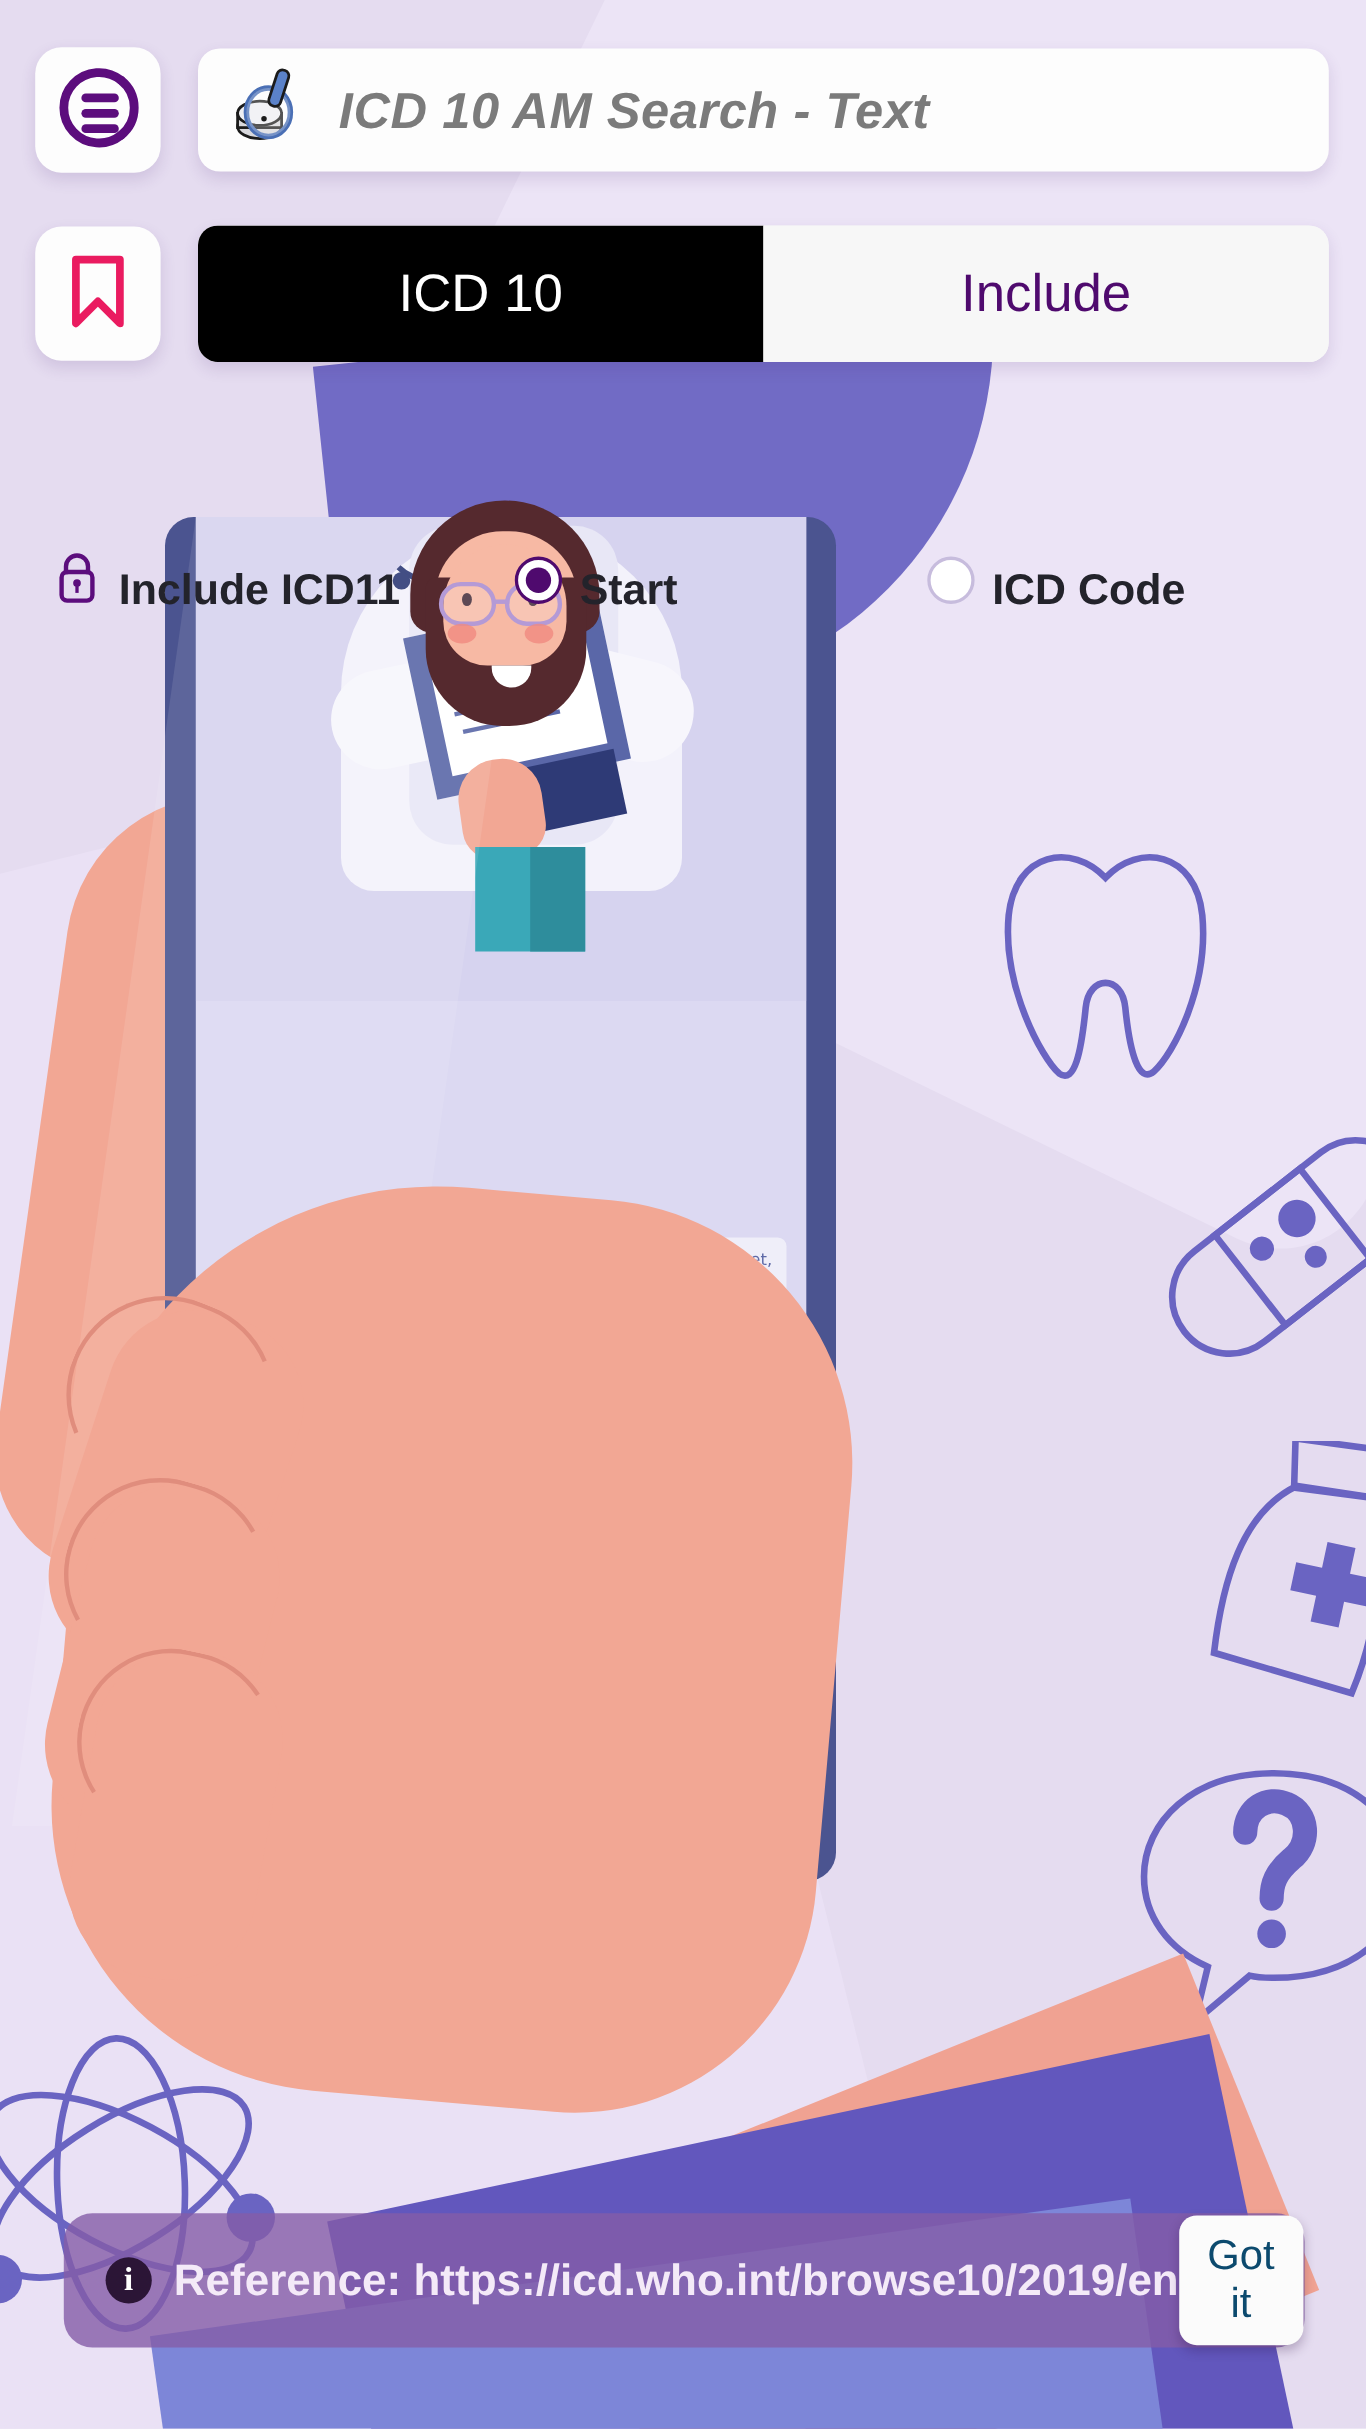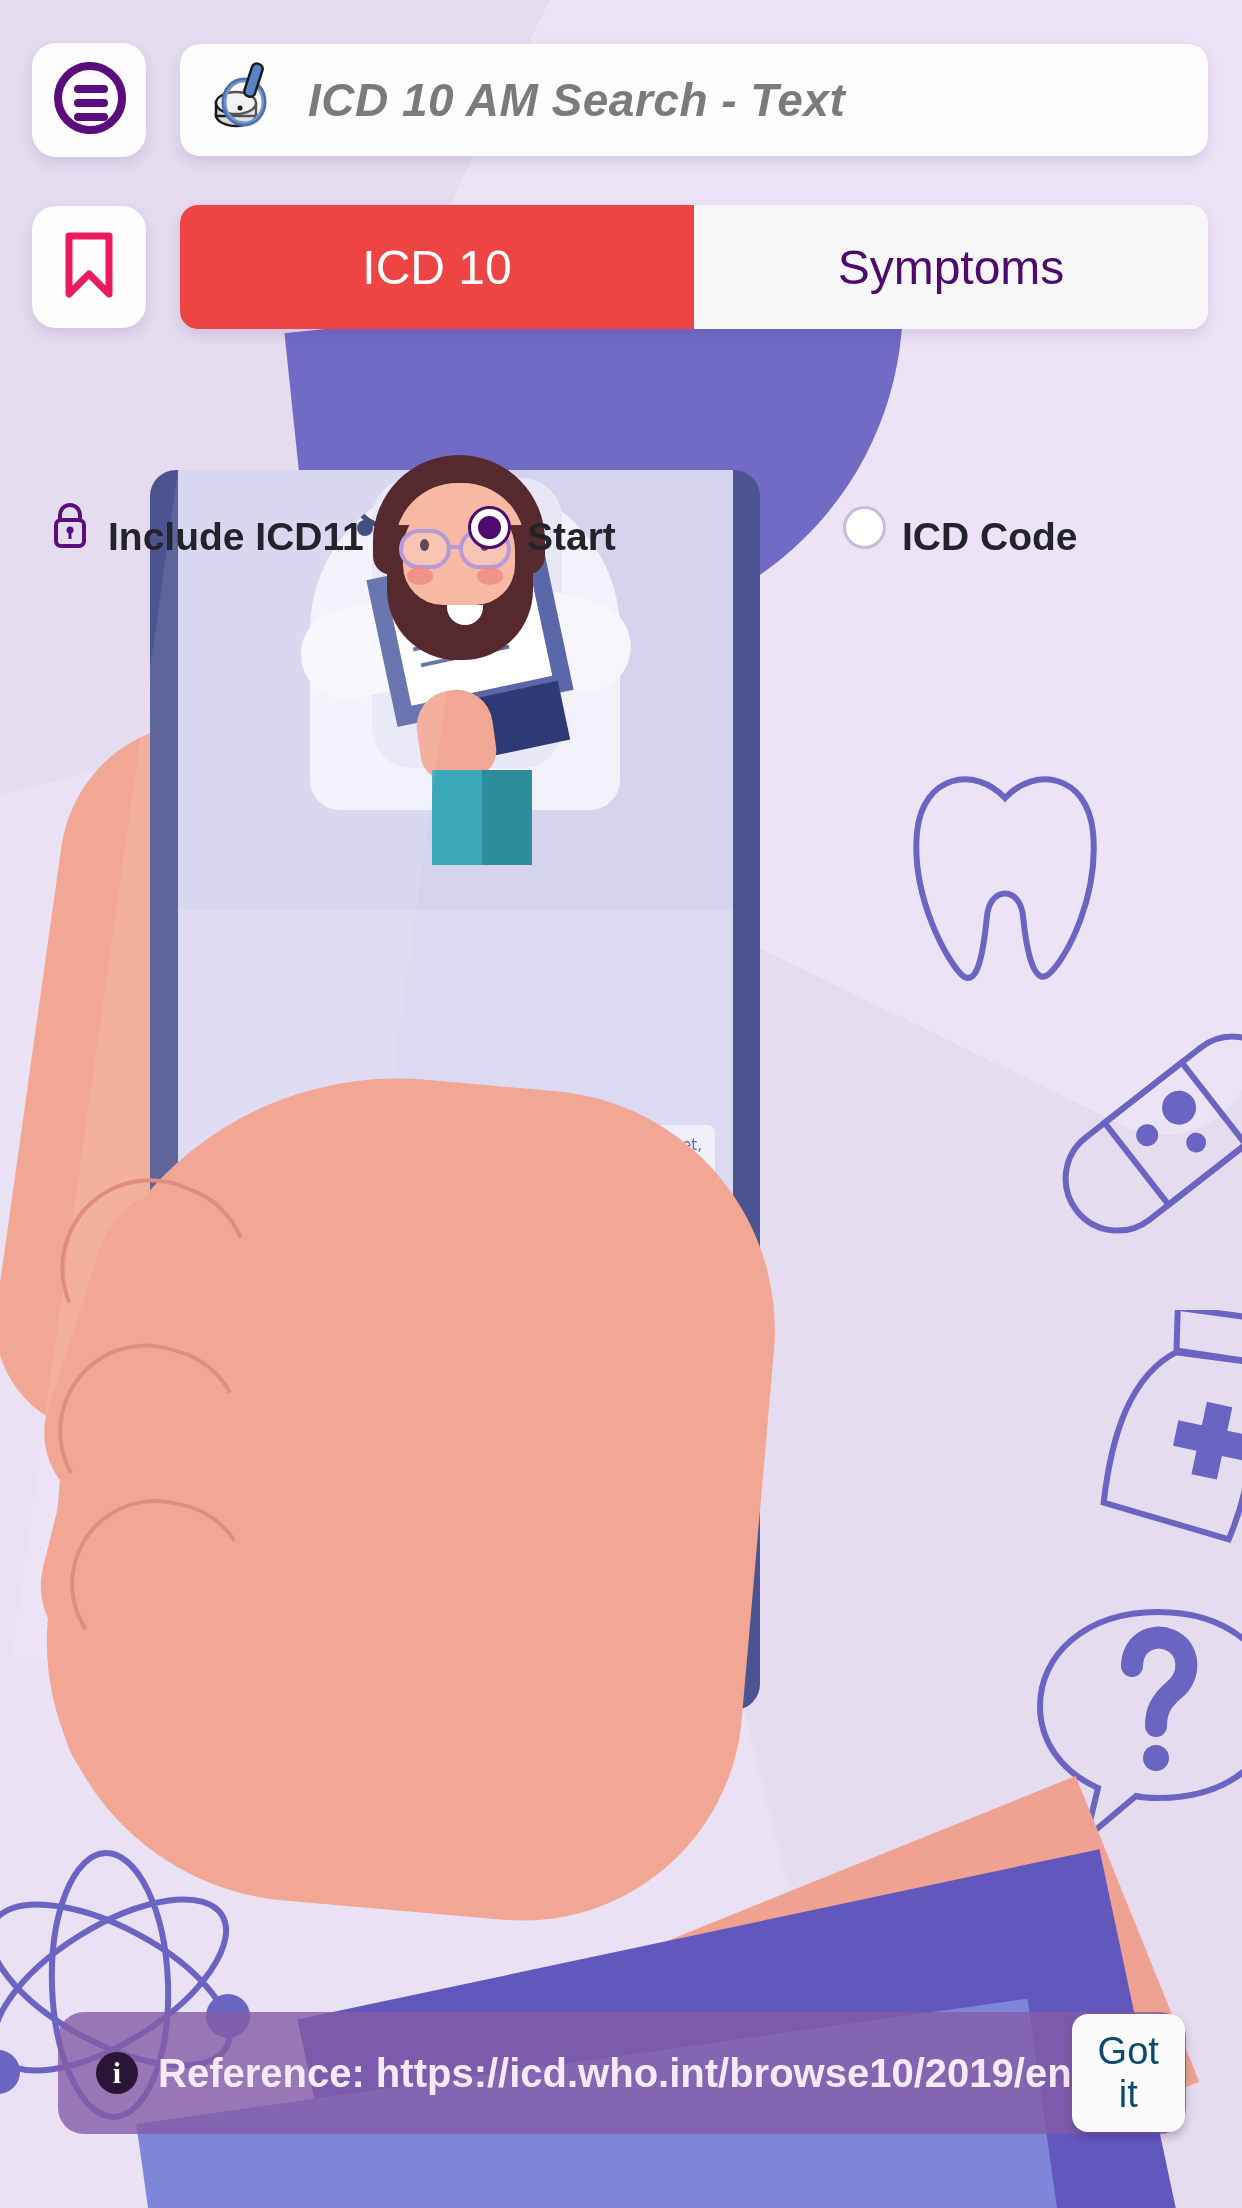--- a/index.html
+++ b/index.html
@@ -312,21 +312,21 @@
     box-shadow: 0 6px 14px rgba(80,40,120,.14);
   }
   .tab {
     flex: 1;
     display:flex; align-items:center; justify-content:center;
     font-size: 48px;
     color: #4f0a6e;
     background: #f7f7f7;
   }
   .tab.active {
-    background: #ef4444;
+    background: #000000;
     color: #ffffff;
     border-radius: 16px 0 0 16px;
   }
 
   .radio-row {
     position:absolute; left: 48px; top: 495px;
     width: 1160px;
     display:flex; align-items:center;
   }
   .radio-item { display:flex; align-items:center; gap: 16px; }
@@ -572,21 +572,21 @@
             <path d="M12 8 h40 v58 l-20 -20 l-20 20 z" fill="none" stroke="#ea1b60" stroke-width="7" stroke-linejoin="round" stroke-linecap="round"></path>
           </svg>
         </span>
       </div>
 
       <div class="tabs">
         <div class="tab active">
           <span>ICD 10</span>
         </div>
         <div class="tab">
-          <span>Symptoms</span>
+          <span>Include</span>
         </div>
       </div>
     </div>
 
     <div class="radio-row">
 
       <div class="radio-item ri-lock">
         <span>
           <svg width="44" height="50" viewBox="0 0 44 50">
             <path d="M12 22 v-7 a10 10 0 0 1 20 0 v7" fill="none" stroke="#5c0d7d" stroke-width="4"></path>

